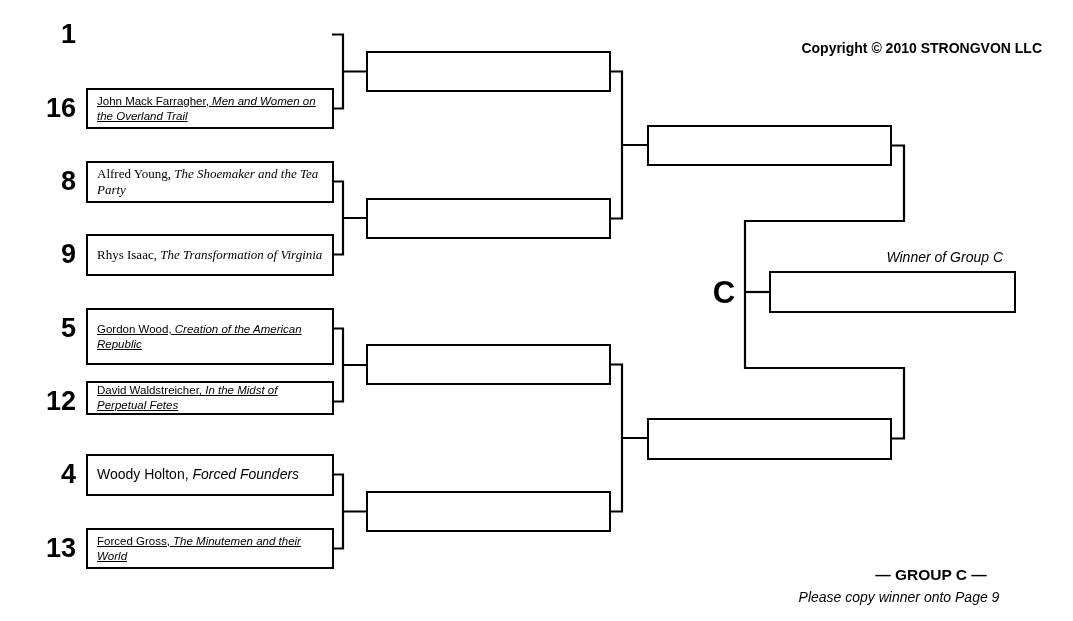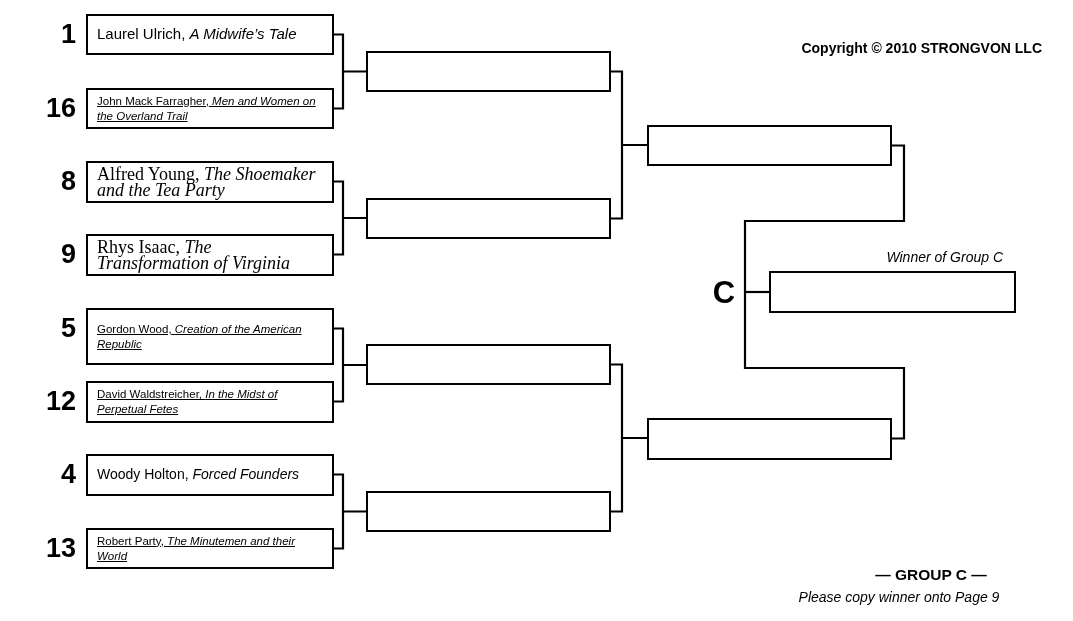--- a/index.html
+++ b/index.html
@@ -34,21 +34,21 @@
     justify-content: center;
     padding: 2px 8px 2px 9px;
     line-height: 1.25;
   }
   .slot-box i { font-style: italic; }
   .t-lg { font-size: 15px; }
   .t-md { font-size: 14px; }
   .t-sm { font-size: 11.5px; line-height: 15px; text-decoration: underline; }
   .t-serif {
     font-family: "Liberation Serif", serif;
-    font-size: 18px;
+    font-size: 13px;
     line-height: 16.5px;
   }
   .seed {
     position: absolute;
     left: 28px;
     width: 48px;
     text-align: right;
     font-weight: bold;
     font-size: 27px;
     line-height: 29px;
@@ -96,43 +96,40 @@
 
   <div class="seed" style="top:20px">1</div>
   <div class="seed" style="top:94px">16</div>
   <div class="seed" style="top:167px">8</div>
   <div class="seed" style="top:240px">9</div>
   <div class="seed" style="top:314px">5</div>
   <div class="seed" style="top:387px">12</div>
   <div class="seed" style="top:460px">4</div>
   <div class="seed" style="top:534px">13</div>
 
-  <div class="box slot-box t-lg" style="left:86px;top:14px;width:248px;height:41px">
-    <div><span>Laurel Ulrich,</span> <i>A Midwife’s Tale</i></div>
-  </div>
   <div class="box slot-box t-sm" style="left:86px;top:88px;width:248px;height:41px">
     <div><span>John Mack Farragher,</span> <i>Men and Women on the Overland Trail</i></div>
   </div>
   <div class="box slot-box t-serif" style="left:86px;top:161px;width:248px;height:42px">
     <div><span>Alfred Young,</span> <i>The Shoemaker and the Tea Party</i></div>
   </div>
   <div class="box slot-box t-serif" style="left:86px;top:234px;width:248px;height:42px">
     <div><span>Rhys Isaac,</span> <i>The Transformation of Virginia</i></div>
   </div>
   <div class="box slot-box t-sm" style="left:86px;top:308px;width:248px;height:57px">
     <div><span>Gordon Wood,</span> <i>Creation of the American Republic</i></div>
   </div>
-  <div class="box slot-box t-sm" style="left:86px;top:381px;width:248px;height:42px">
+  <div class="box slot-box t-sm" style="left:86px;top:381px;width:248px;height:34px">
     <div><span>David Waldstreicher,</span> <i>In the Midst of Perpetual Fetes</i></div>
   </div>
   <div class="box slot-box t-md" style="left:86px;top:454px;width:248px;height:42px">
     <div><span>Woody Holton,</span> <i>Forced Founders</i></div>
   </div>
   <div class="box slot-box t-sm" style="left:86px;top:528px;width:248px;height:41px">
-    <div><span>Robert Party,</span> <i>The Minutemen and their World</i></div>
+    <div><span>Forced Gross,</span> <i>The Minutemen and their World</i></div>
   </div>
 
   <div class="box" style="left:366px;top:51px;width:245px;height:41px"></div>
   <div class="box" style="left:366px;top:198px;width:245px;height:41px"></div>
   <div class="box" style="left:366px;top:344px;width:245px;height:41px"></div>
   <div class="box" style="left:366px;top:491px;width:245px;height:41px"></div>
 
   <div class="box" style="left:647px;top:125px;width:245px;height:41px"></div>
   <div class="box" style="left:647px;top:418px;width:245px;height:42px"></div>
 

